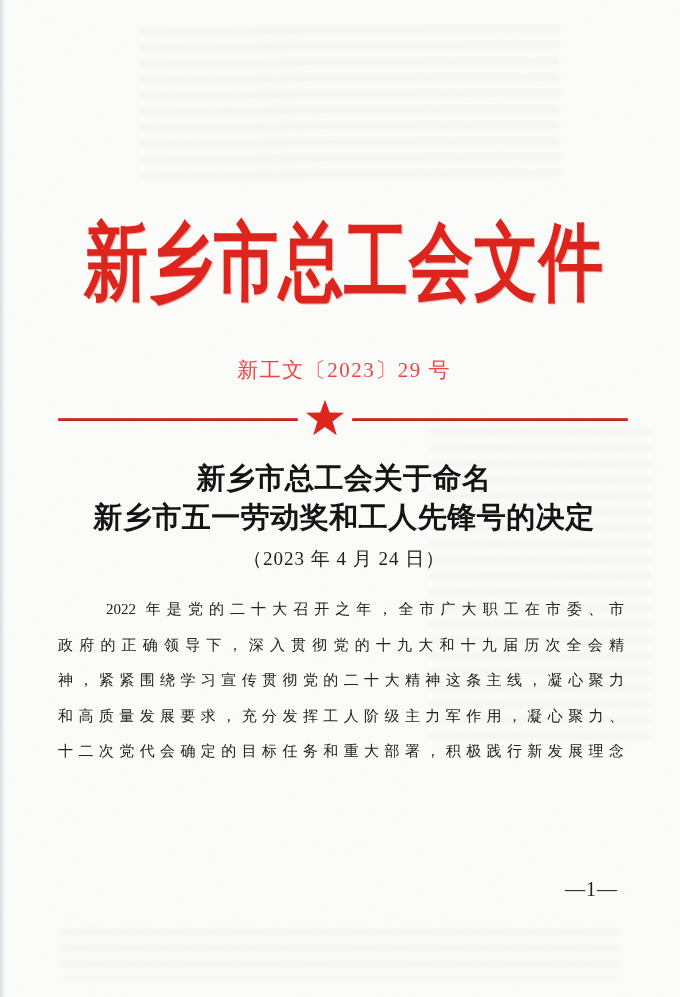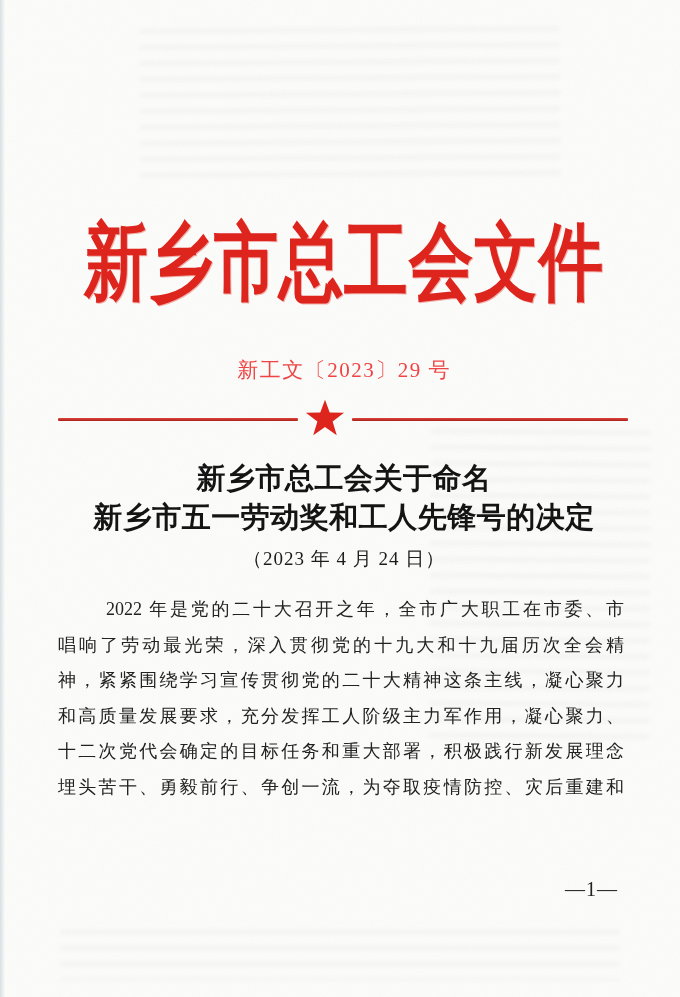--- a/index.html
+++ b/index.html
@@ -118,21 +118,21 @@
     margin-top: 9px;
     letter-spacing: 1px;
     color: #1c1c1c;
   }
 
   .body-text {
     position: absolute;
     top: 592px;
     left: 58px;
     width: 566px;
-    font-size: 18px;
+    font-size: 15px;
     line-height: 35.5px;
     color: #222;
   }
   .body-line {
     text-align: justify;
     text-align-last: justify;
     text-justify: inter-ideograph;
     white-space: nowrap;
   }
   .body-line.indent { padding-left: 48px; }
@@ -182,22 +182,21 @@
   </div>
 
   <div class="doc-title">
     <div class="line1">新乡市总工会关于命名</div>
     <div class="line2">新乡市五一劳动奖和工人先锋号的决定</div>
     <div class="date">（2023 年 4 月 24 日）</div>
   </div>
 
   <div class="body-text">
     <div class="body-line indent">2022 年是党的二十大召开之年，全市广大职工在市委、市</div>
-    <div class="body-line">唱响了劳动最光荣，深入贯彻党的十九大和十九届历次全会精</div>
+    <div class="body-line">政府的正确领导下，深入贯彻党的十九大和十九届历次全会精</div>
     <div class="body-line">神，紧紧围绕学习宣传贯彻党的二十大精神这条主线，凝心聚力</div>
     <div class="body-line">和高质量发展要求，充分发挥工人阶级主力军作用，凝心聚力、</div>
     <div class="body-line">十二次党代会确定的目标任务和重大部署，积极践行新发展理念</div>
-    <div class="body-line">埋头苦干、勇毅前行、争创一流，为夺取疫情防控、灾后重建和</div>
   </div>
 
   <div class="page-number">—1—</div>
 
 </div>
 
 </body></html>

